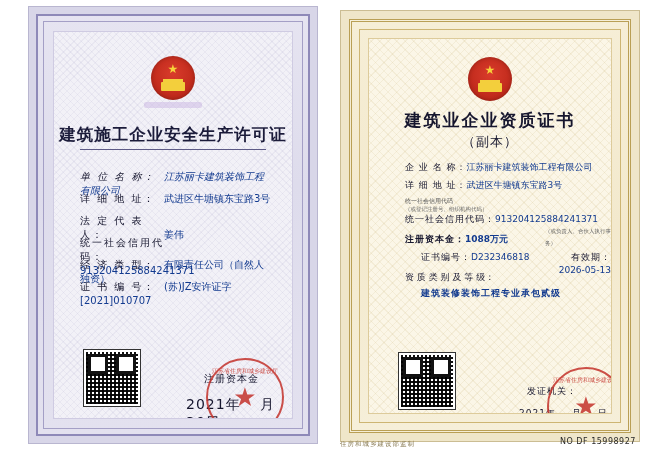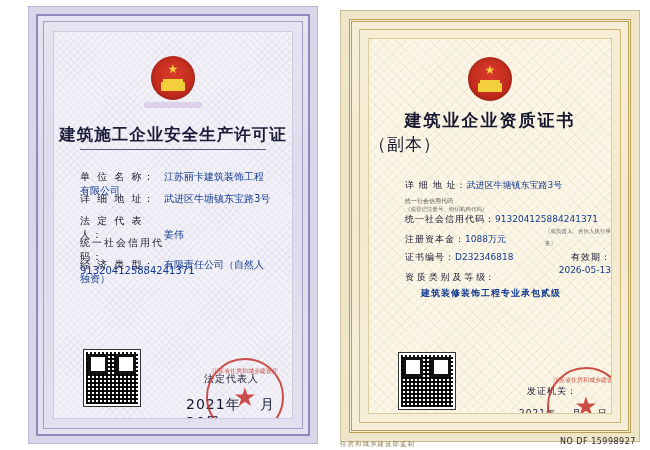--- a/index.html
+++ b/index.html
@@ -147,22 +147,22 @@
     background-image:
       repeating-linear-gradient(45deg, rgba(190,165,95,.12) 0 1px, transparent 1px 6px),
       repeating-linear-gradient(-45deg, rgba(190,165,95,.12) 0 1px, transparent 1px 6px);
     pointer-events:none;
   }
   .r-title{
     position:absolute;left:0;right:0;text-align:center;
     font-size:17px;font-weight:bold;color:#16162e;letter-spacing:2px;
   }
   .r-sub{
-    position:absolute;left:0;right:0;text-align:left;
-    font-size:17px;color:#16162e;letter-spacing:1px;
+    position:absolute;left:0;right:0;text-align:center;
+    font-size:13px;color:#16162e;letter-spacing:1px;
   }
   .r-field{position:absolute;font-size:9px;color:#16162e;line-height:13px;}
   .r-field .lbl{display:inline-block;letter-spacing:1px;}
   .r-field .val{color:#123a8f;}
   .r-note{position:absolute;font-size:8.5px;color:#16162e;line-height:12px;}
   .r-scope{position:absolute;font-size:9px;color:#123a8f;font-weight:bold;letter-spacing:1px;}
   .r-bottomline{position:absolute;left:0;right:0;font-size:6.5px;color:#8a7c55;letter-spacing:1px;}
   .r-serial{position:absolute;font-size:8px;color:#2a2a2a;letter-spacing:.5px;}
 </style>
 </head>
@@ -179,39 +179,42 @@
           <div class="emblem" style="top:24px;">
             <div class="disc"></div>
             <div class="star">★</div>
             <div class="gate"></div>
           </div>
           <div class="emblem-base" style="top:70px;"></div>
 
           <div class="title-cn" style="top:92px;">建筑施工企业安全生产许可证</div>
           <div class="title-underline" style="top:117px;"></div>
 
-          <div class="field" style="top:138px;">
+          <div class="field" style="top:138px;font-style:italic;">
             <span class="lbl">单 位 名 称：</span><span class="val">江苏丽卡建筑装饰工程有限公司</span>
           </div>
           <div class="field" style="top:160px;">
             <span class="lbl">详 细 地 址：</span><span class="val">武进区牛塘镇东宝路3号</span>
           </div>
           <div class="field" style="top:182px;">
             <span class="lbl">法 定 代 表 人：</span><span class="val">姜伟</span>
           </div>
           <div class="field" style="top:204px;">
             <span class="lbl">统一社会信用代码：</span><span class="val">913204125884241371</span>
           </div>
           <div class="field" style="top:226px;">
             <span class="lbl">经 济 类 型：</span><span class="val">有限责任公司（自然人独资）</span>
           </div>
+          <div class="field" style="top:248px;">
+            <span class="lbl">证 书 编 号：</span><span class="val">(苏)JZ安许证字[2021]010707</span>
+          </div>
 
           <div class="qr" style="left:30px;top:318px;"></div>
 
-          <div class="issuer" style="left:150px;top:340px;">法定代表人</div>
+          <div class="issuer" style="left:150px;top:340px;">注册资本金</div>
           <div class="datebox" style="left:132px;top:364px;">
             <span>2021</span><span>年</span>
             <span style="display:inline-block;width:14px"></span><span>月</span>
             <span>30</span><span>日</span>
           </div>
 
           <div class="seal" style="left:152px;top:326px;">
             <div class="ring-text" style="text-align:center;padding-top:4px;font-size:6px;">江苏省住房和城乡建设厅</div>
             <div class="starc">★</div>
             <div class="bottom-text">建设行政许可专用章</div>
@@ -230,37 +233,40 @@
 
           <div class="emblem" style="top:18px;">
             <div class="disc"></div>
             <div class="star">★</div>
             <div class="gate"></div>
           </div>
 
           <div class="r-title" style="top:70px;">建筑业企业资质证书</div>
           <div class="r-sub" style="top:94px;">（副本）</div>
 
+          <div class="r-field" style="left:36px;top:122px;">
+            <span class="lbl">企 业 名 称：</span><span class="val">江苏丽卡建筑装饰工程有限公司</span>
+          </div>
           <div class="r-field" style="left:36px;top:140px;">
             <span class="lbl">详 细 地 址：</span><span class="val">武进区牛塘镇东宝路3号</span>
           </div>
 
           <div class="r-note" style="left:36px;top:156px;font-size:6px;color:#555;">统一社会信用代码</div>
           <div class="r-note" style="left:36px;top:164px;font-size:5.5px;color:#666;">（或登记注册号、组织机构代码）</div>
 
           <div class="r-field" style="left:36px;top:174px;">
             <span class="lbl">统一社会信用代码：</span><span class="val">913204125884241371</span>
           </div>
           <div class="r-note" style="left:176px;top:186px;font-size:5.5px;color:#666;">（或负责人、合伙人执行事务）</div>
 
-          <div class="r-field" style="left:36px;top:194px;">
+          <div class="r-field" style="left:36px;top:194px;font-weight:bold;">
             <span class="lbl">注册资本金：</span><span class="val">1088万元</span>
           </div>
 
-          <div class="r-field" style="left:36px;top:212px;">
+          <div class="r-field" style="left:52px;top:212px;">
             <span class="lbl">证书编号：</span><span class="val">D232346818</span>
           </div>
           <div class="r-field" style="left:176px;top:212px;text-align:right;">
             <span class="lbl">有效期：</span><span class="val">2026-05-13</span>
           </div>
 
           <div class="r-field" style="left:36px;top:232px;">资 质 类 别 及 等 级：</div>
           <div class="r-scope" style="left:52px;top:248px;">建筑装修装饰工程专业承包贰级</div>
 
           <div class="qr" style="left:30px;top:314px;"></div>

